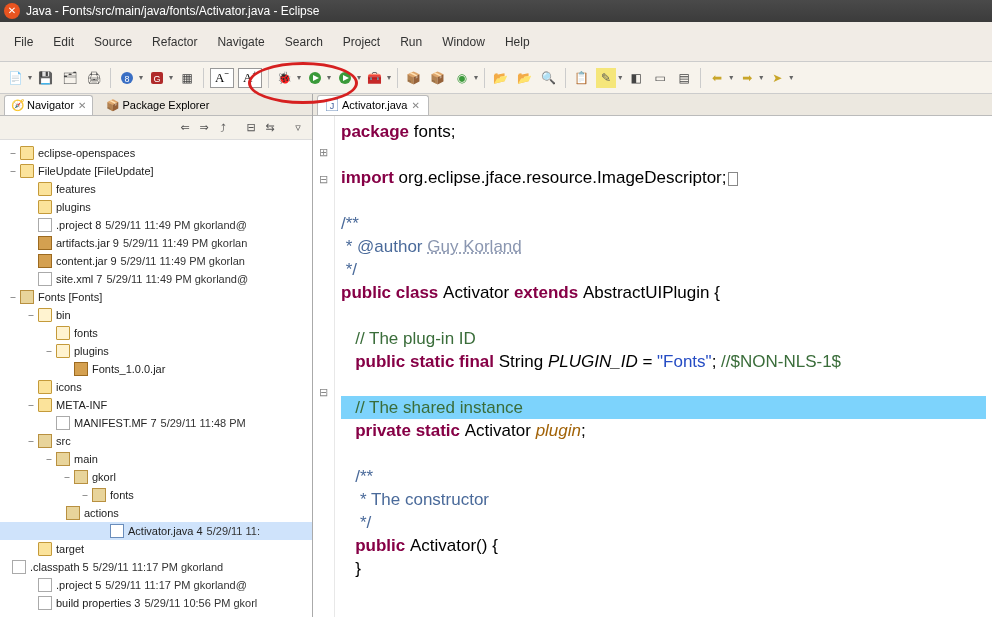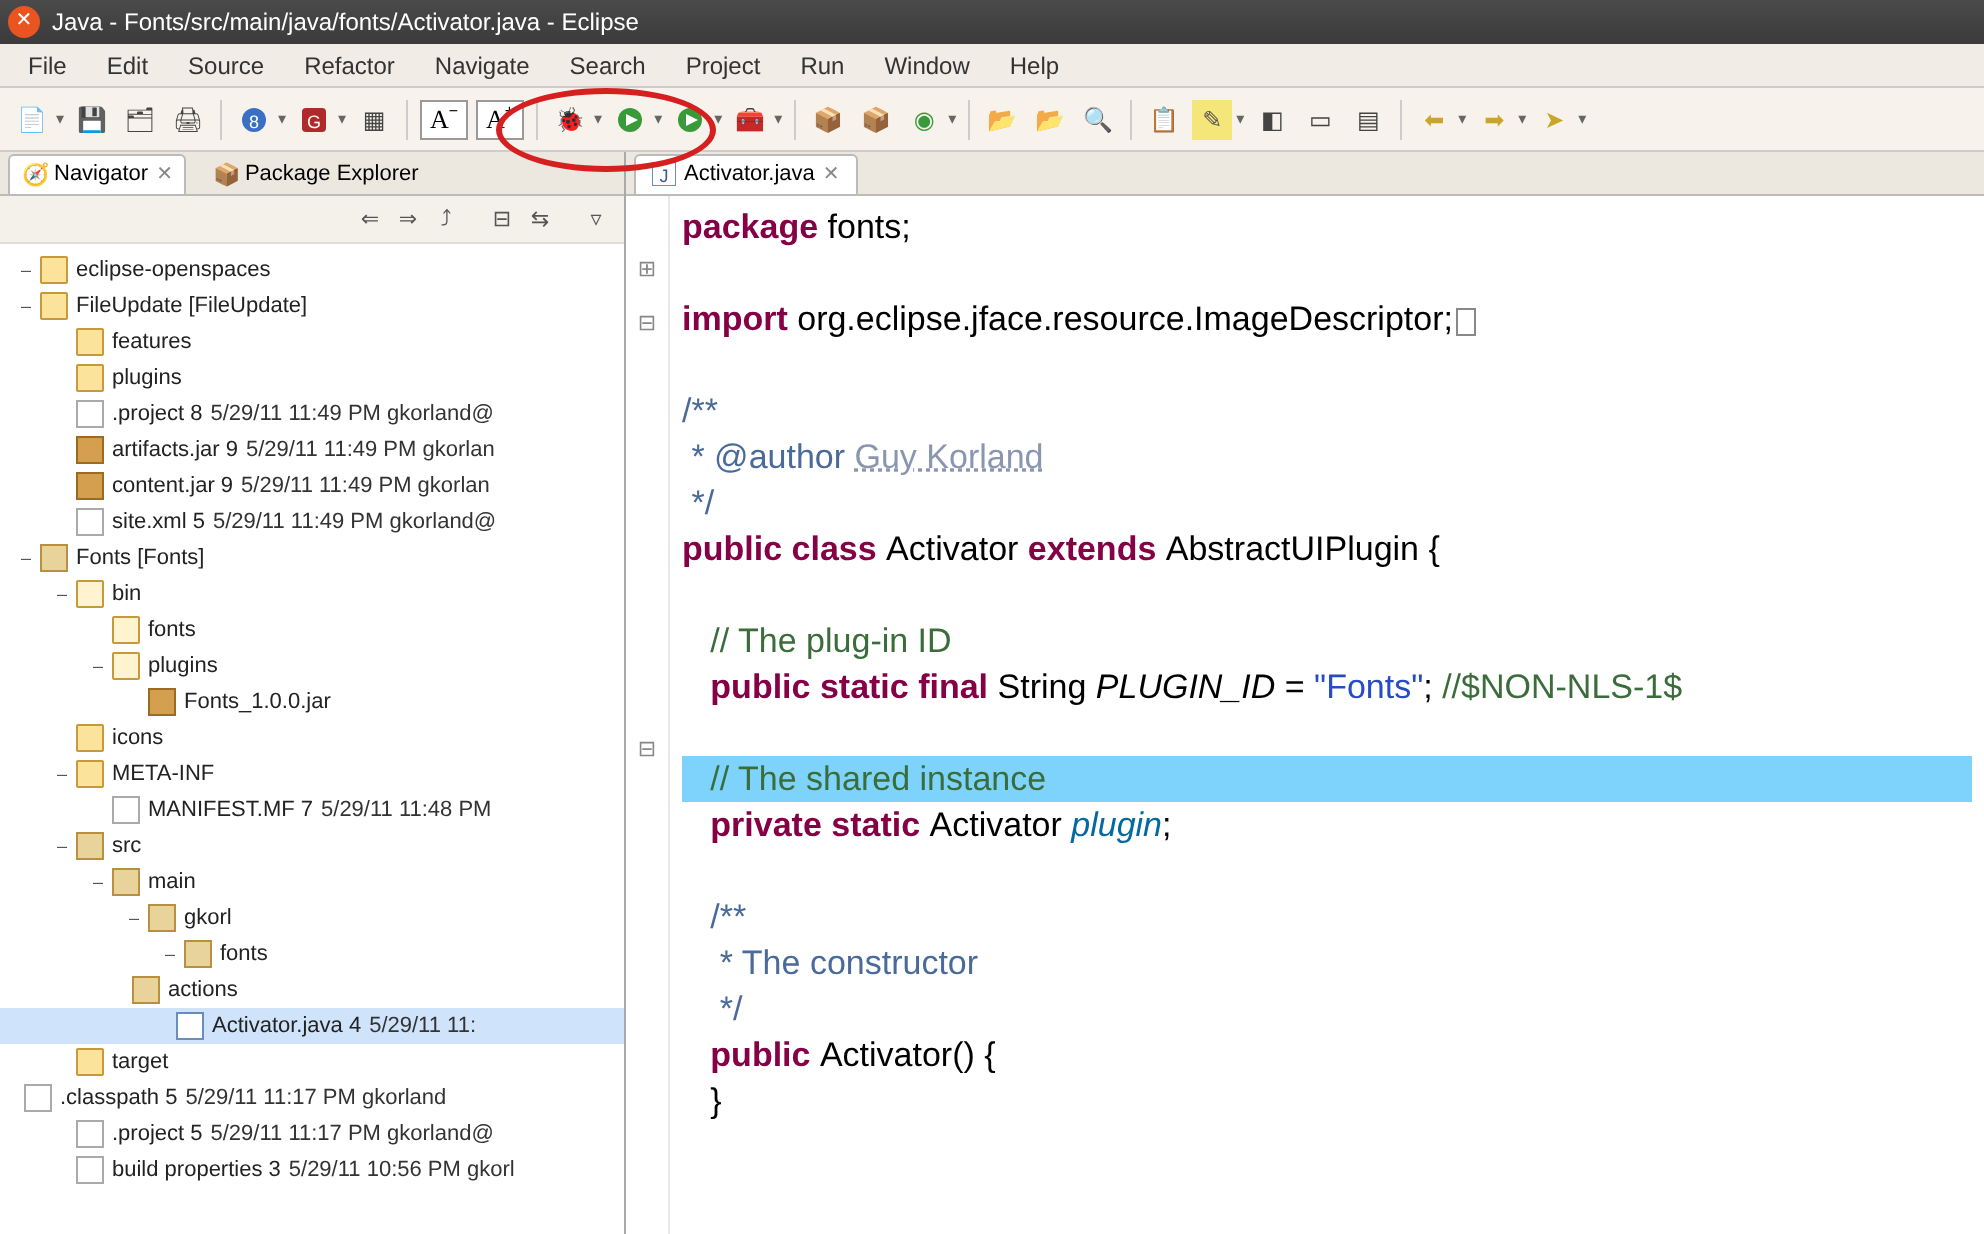--- a/index.html
+++ b/index.html
@@ -1,21 +1,21 @@
 <!DOCTYPE html>
 <html><head>
 <meta charset="utf-8">
 <style>
 * { margin: 0; padding: 0; box-sizing: border-box; font-family: "Segoe UI", Tahoma, sans-serif; }
 body { width: 992px; height: 617px; overflow: hidden; background: #fff; font-size: 12px; }
 
 .titlebar { background: linear-gradient(#4a4a4a,#3b3b3b); color:#fff; height:22px; line-height:22px; padding-left:26px; position:relative; font-size:12px;}
 .titlebar .close-icon { position:absolute; left:4px; top:3px; width:16px; height:16px; border-radius:50%; background:#e95420; display:flex; align-items:center; justify-content:center; color:#fff; font-size:10px;}
 
-.menubar { background:#f1ece6; height:22px; display:flex; align-items:center; padding:0 4px; border-bottom:1px solid #ccc;}
+.menubar { background:#f1ece6; height:40px; display:flex; align-items:center; padding:0 4px; border-bottom:1px solid #ccc;}
 .menubar .mi { padding:2px 10px; color:#333; cursor:default; }
 
 .toolbar { background:#f7f3ec; height:32px; display:flex; align-items:center; gap:4px; padding:0 6px; border-bottom:1px solid #ccc; position:relative;}
 .tbtn { width:20px; height:20px; border:1px solid transparent; display:flex; align-items:center; justify-content:center; font-size:12px; color:#444; cursor:default;}
 .tsep { width:1px; height:20px; background:#ccc; margin:0 2px;}
 .drop { font-size:8px; color:#666; margin-left:-2px;}
 
 .font-btn { width:24px; height:20px; border:1px solid #999; background:#fff; font-family:serif; font-size:13px; display:flex; align-items:center; justify-content:center; position:relative;}
 .font-btn sup { font-size:8px; position:relative; top:-4px;}
 
@@ -217,21 +217,21 @@
         </div>
         <div class="tree-row" style="padding-left: 26px;">
           <span class="twisty"></span>
           <span class="ticon jar"></span>
           <span class="tlabel">content.jar 9</span>
           <span class="meta"> 5/29/11 11:49 PM  gkorlan</span>
         </div>
         <div class="tree-row" style="padding-left: 26px;">
           <span class="twisty"></span>
           <span class="ticon file"></span>
-          <span class="tlabel">site.xml 5</span>
+          <span class="tlabel">site.xml 7</span>
           <span class="meta"> 5/29/11 11:49 PM  gkorland@</span>
         </div>
         <div class="tree-row" style="padding-left: 8px;">
           <span class="twisty">–</span>
           <span class="ticon pkg"></span>
           <span class="tlabel">Fonts [Fonts]</span>
         </div>
         <div class="tree-row" style="padding-left: 26px;">
           <span class="twisty">–</span>
           <span class="ticon folder open"></span>
@@ -286,21 +286,21 @@
         <div class="tree-row" style="padding-left: 80px;">
           <span class="twisty">–</span>
           <span class="ticon pkg"></span>
           <span class="tlabel">fonts</span>
         </div>
         <div class="tree-row" style="padding-left: 54px;">
           <span class="twisty"></span>
           <span class="ticon pkg"></span>
           <span class="tlabel">actions</span>
         </div>
-        <div class="tree-row selected" style="padding-left: 76px;">
+        <div class="tree-row selected" style="padding-left: 98px;">
           <span class="twisty"></span>
           <span class="ticon jfile"></span>
           <span class="tlabel">Activator.java 4</span>
           <span class="meta"> 5/29/11 11:</span>
         </div>
         <div class="tree-row" style="padding-left: 26px;">
           <span class="twisty"></span>
           <span class="ticon folder"></span>
           <span class="tlabel">target</span>
         </div>
@@ -351,21 +351,21 @@
         <div class="line">&nbsp;</div>
         <div class="line"><span class="jd">/**</span></div>
         <div class="line"><span class="jd"> * @author </span><span class="jdt">Guy Korland</span></div>
         <div class="line"><span class="jd"> */</span></div>
         <div class="line"><span class="kw">public class </span><span class="nm">Activator </span><span class="kw">extends </span><span class="nm">AbstractUIPlugin {</span></div>
         <div class="line">&nbsp;</div>
         <div class="line">   <span class="cm">// The plug-in ID</span></div>
         <div class="line">   <span class="kw">public static final </span><span class="nm">String </span><span class="nm it">PLUGIN_ID</span><span class="nm"> = </span><span class="st">"Fonts"</span><span class="nm">; </span><span class="cm">//$NON-NLS-1$</span></div>
         <div class="line">&nbsp;</div>
         <div class="line hl">   <span class="cm">// The shared instance</span></div>
-        <div class="line">   <span class="kw">private static </span><span class="nm">Activator </span><span class="nm it" style="color:#0369a1">plugin</span><span class="nm">;</span></div>
+        <div class="line">   <span class="kw">private static </span><span class="nm">Activator </span><span class="nm it" style="color:#a16207">plugin</span><span class="nm">;</span></div>
         <div class="line">&nbsp;</div>
         <div class="line">   <span class="jd">/**</span></div>
         <div class="line">   <span class="jd"> * The constructor</span></div>
         <div class="line">   <span class="jd"> */</span></div>
         <div class="line">   <span class="kw">public </span><span class="nm">Activator() {</span></div>
         <div class="line">   <span class="nm">}</span></div>
       </div>
     </div>
   </div>
 </div>

